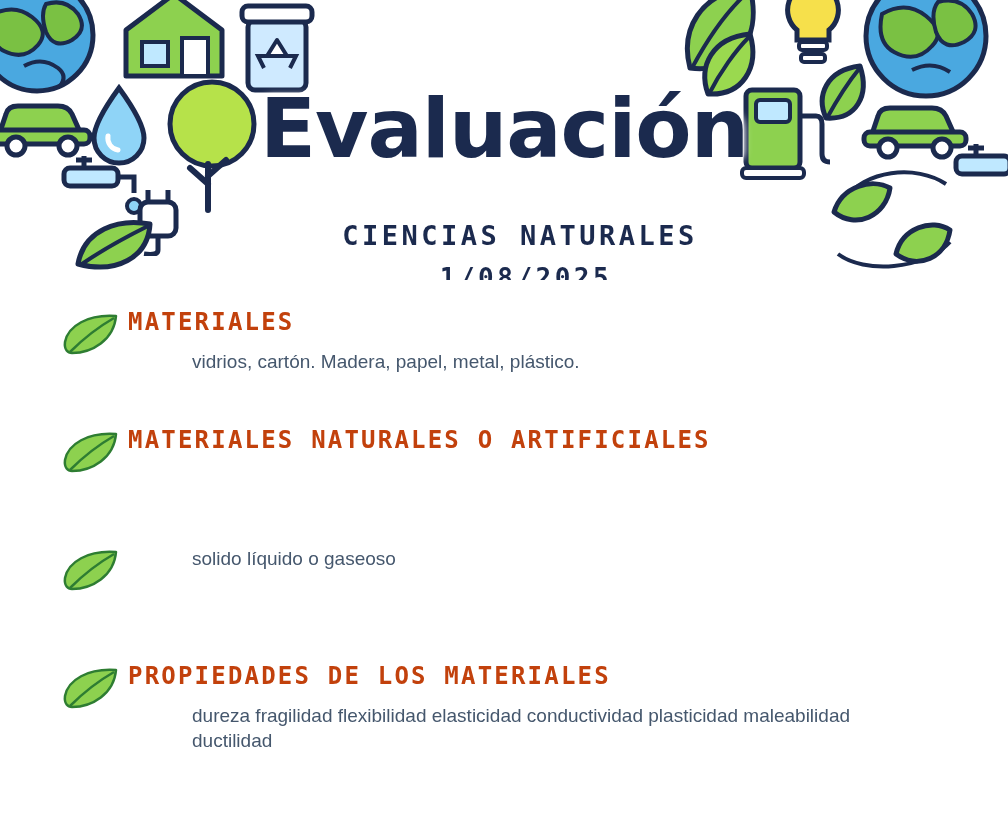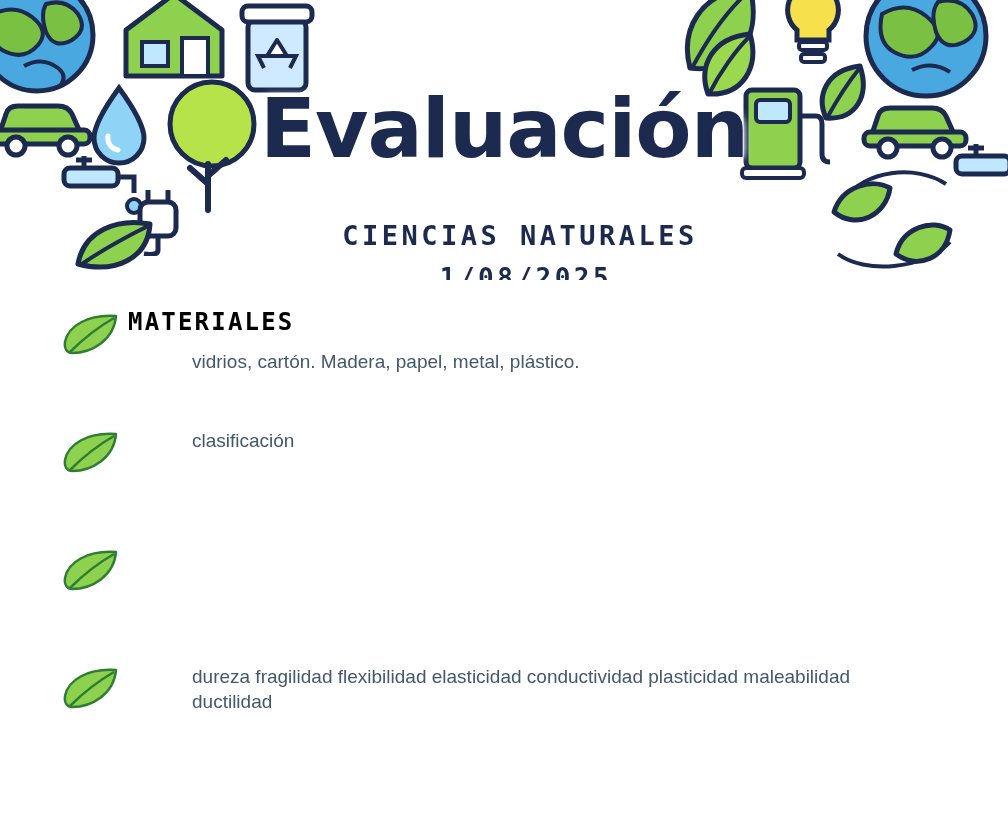--- a/index.html
+++ b/index.html
@@ -108,21 +108,21 @@
     top: 2px;
     width: 58px;
     height: 44px;
   }
 
   .item-title {
     font-family: "DejaVu Sans Mono", monospace;
     font-size: 24px;
     font-weight: 700;
     letter-spacing: 2.2px;
-    color: #000000;
+    color: #c2410c;
     margin: 0 0 14px 0;
     line-height: 1.05;
   }
 
   .item-body {
     font-family: "Liberation Sans", sans-serif;
     font-size: 19px;
     color: #45576d;
     line-height: 1.32;
     margin: 4px;
@@ -271,32 +271,34 @@
       </svg>
       <h2 class="item-title">MATERIALES</h2>
       <p class="item-body">vidrios, cartón. Madera, papel, metal, plástico.</p>
     </div>
 
     <div class="item">
       <svg class="leaf-icon" viewBox="0 0 58 44">
         <path d="M54 4 C26 2 6 14 3 30 C2 38 6 41 10 41 C30 41 52 28 54 4 Z" fill="#8dd14f" stroke="#2e7d32" stroke-width="2.5" stroke-linejoin="round"></path>
         <path d="M8 40 C20 28 38 14 52 6" fill="none" stroke="#2e7d32" stroke-width="2.5"></path>
       </svg>
-      <p class="item-body">clasificación</p>
+      <h2 class="item-title">MATERIALES NATURALES O ARTIFICIALES</h2>
     </div>
 
     <div class="item">
       <svg class="leaf-icon" viewBox="0 0 58 44">
         <path d="M54 4 C26 2 6 14 3 30 C2 38 6 41 10 41 C30 41 52 28 54 4 Z" fill="#8dd14f" stroke="#2e7d32" stroke-width="2.5" stroke-linejoin="round"></path>
         <path d="M8 40 C20 28 38 14 52 6" fill="none" stroke="#2e7d32" stroke-width="2.5"></path>
       </svg>
+      <p class="item-body">solido líquido o gaseoso</p>
     </div>
 
     <div class="item">
       <svg class="leaf-icon" viewBox="0 0 58 44">
         <path d="M54 4 C26 2 6 14 3 30 C2 38 6 41 10 41 C30 41 52 28 54 4 Z" fill="#8dd14f" stroke="#2e7d32" stroke-width="2.5" stroke-linejoin="round"></path>
         <path d="M8 40 C20 28 38 14 52 6" fill="none" stroke="#2e7d32" stroke-width="2.5"></path>
       </svg>
+      <h2 class="item-title">PROPIEDADES DE LOS MATERIALES</h2>
       <p class="item-body">dureza fragilidad flexibilidad elasticidad conductividad plasticidad maleabilidad ductilidad</p>
     </div>
 
   </div>
 </div>
 
 </body></html>

